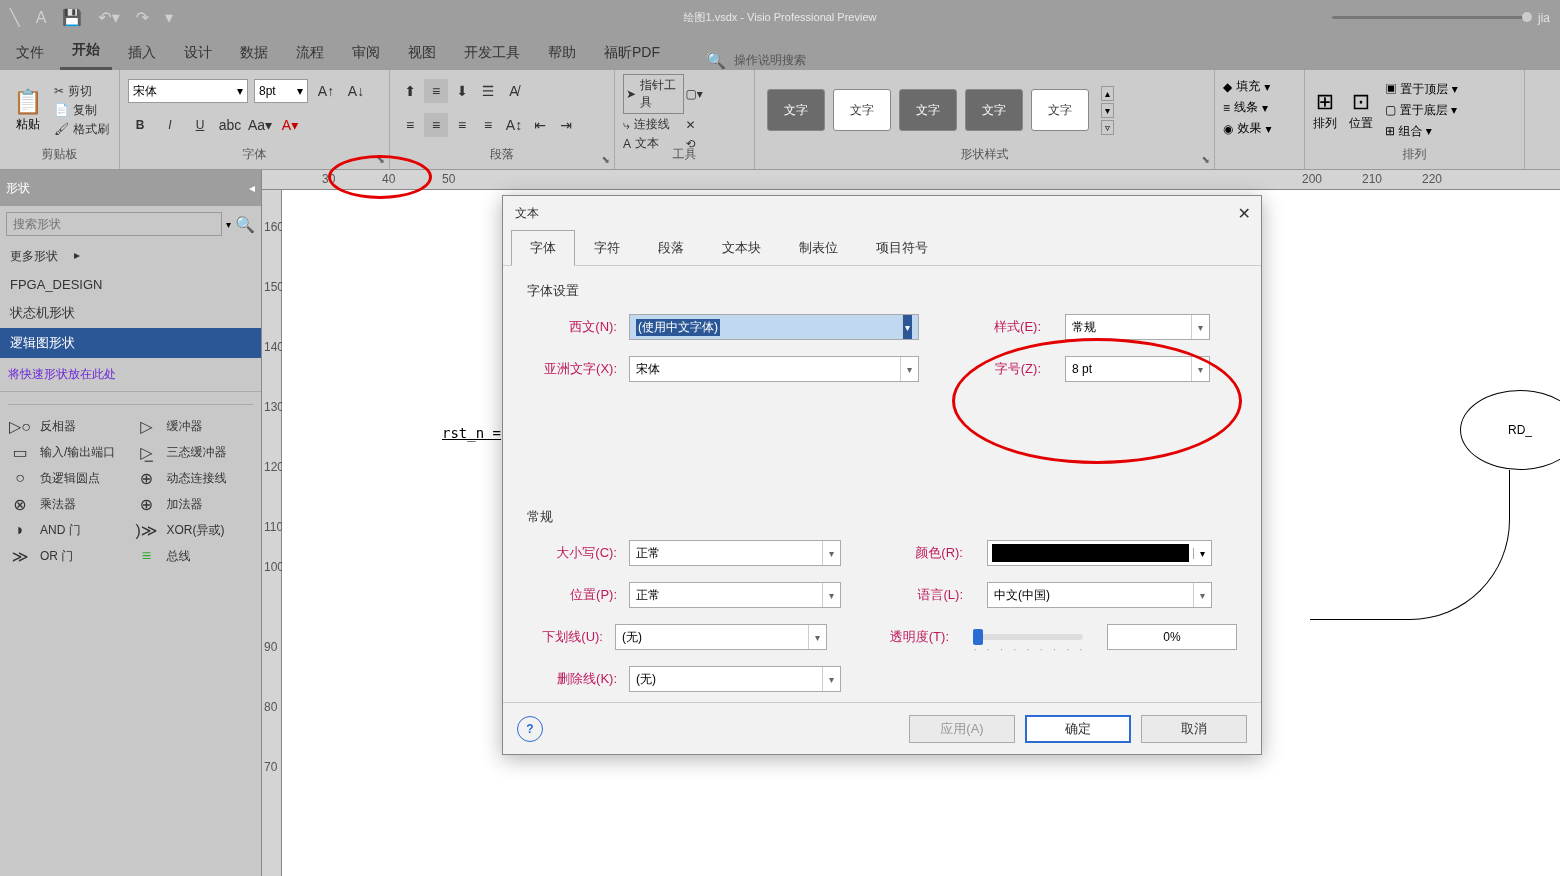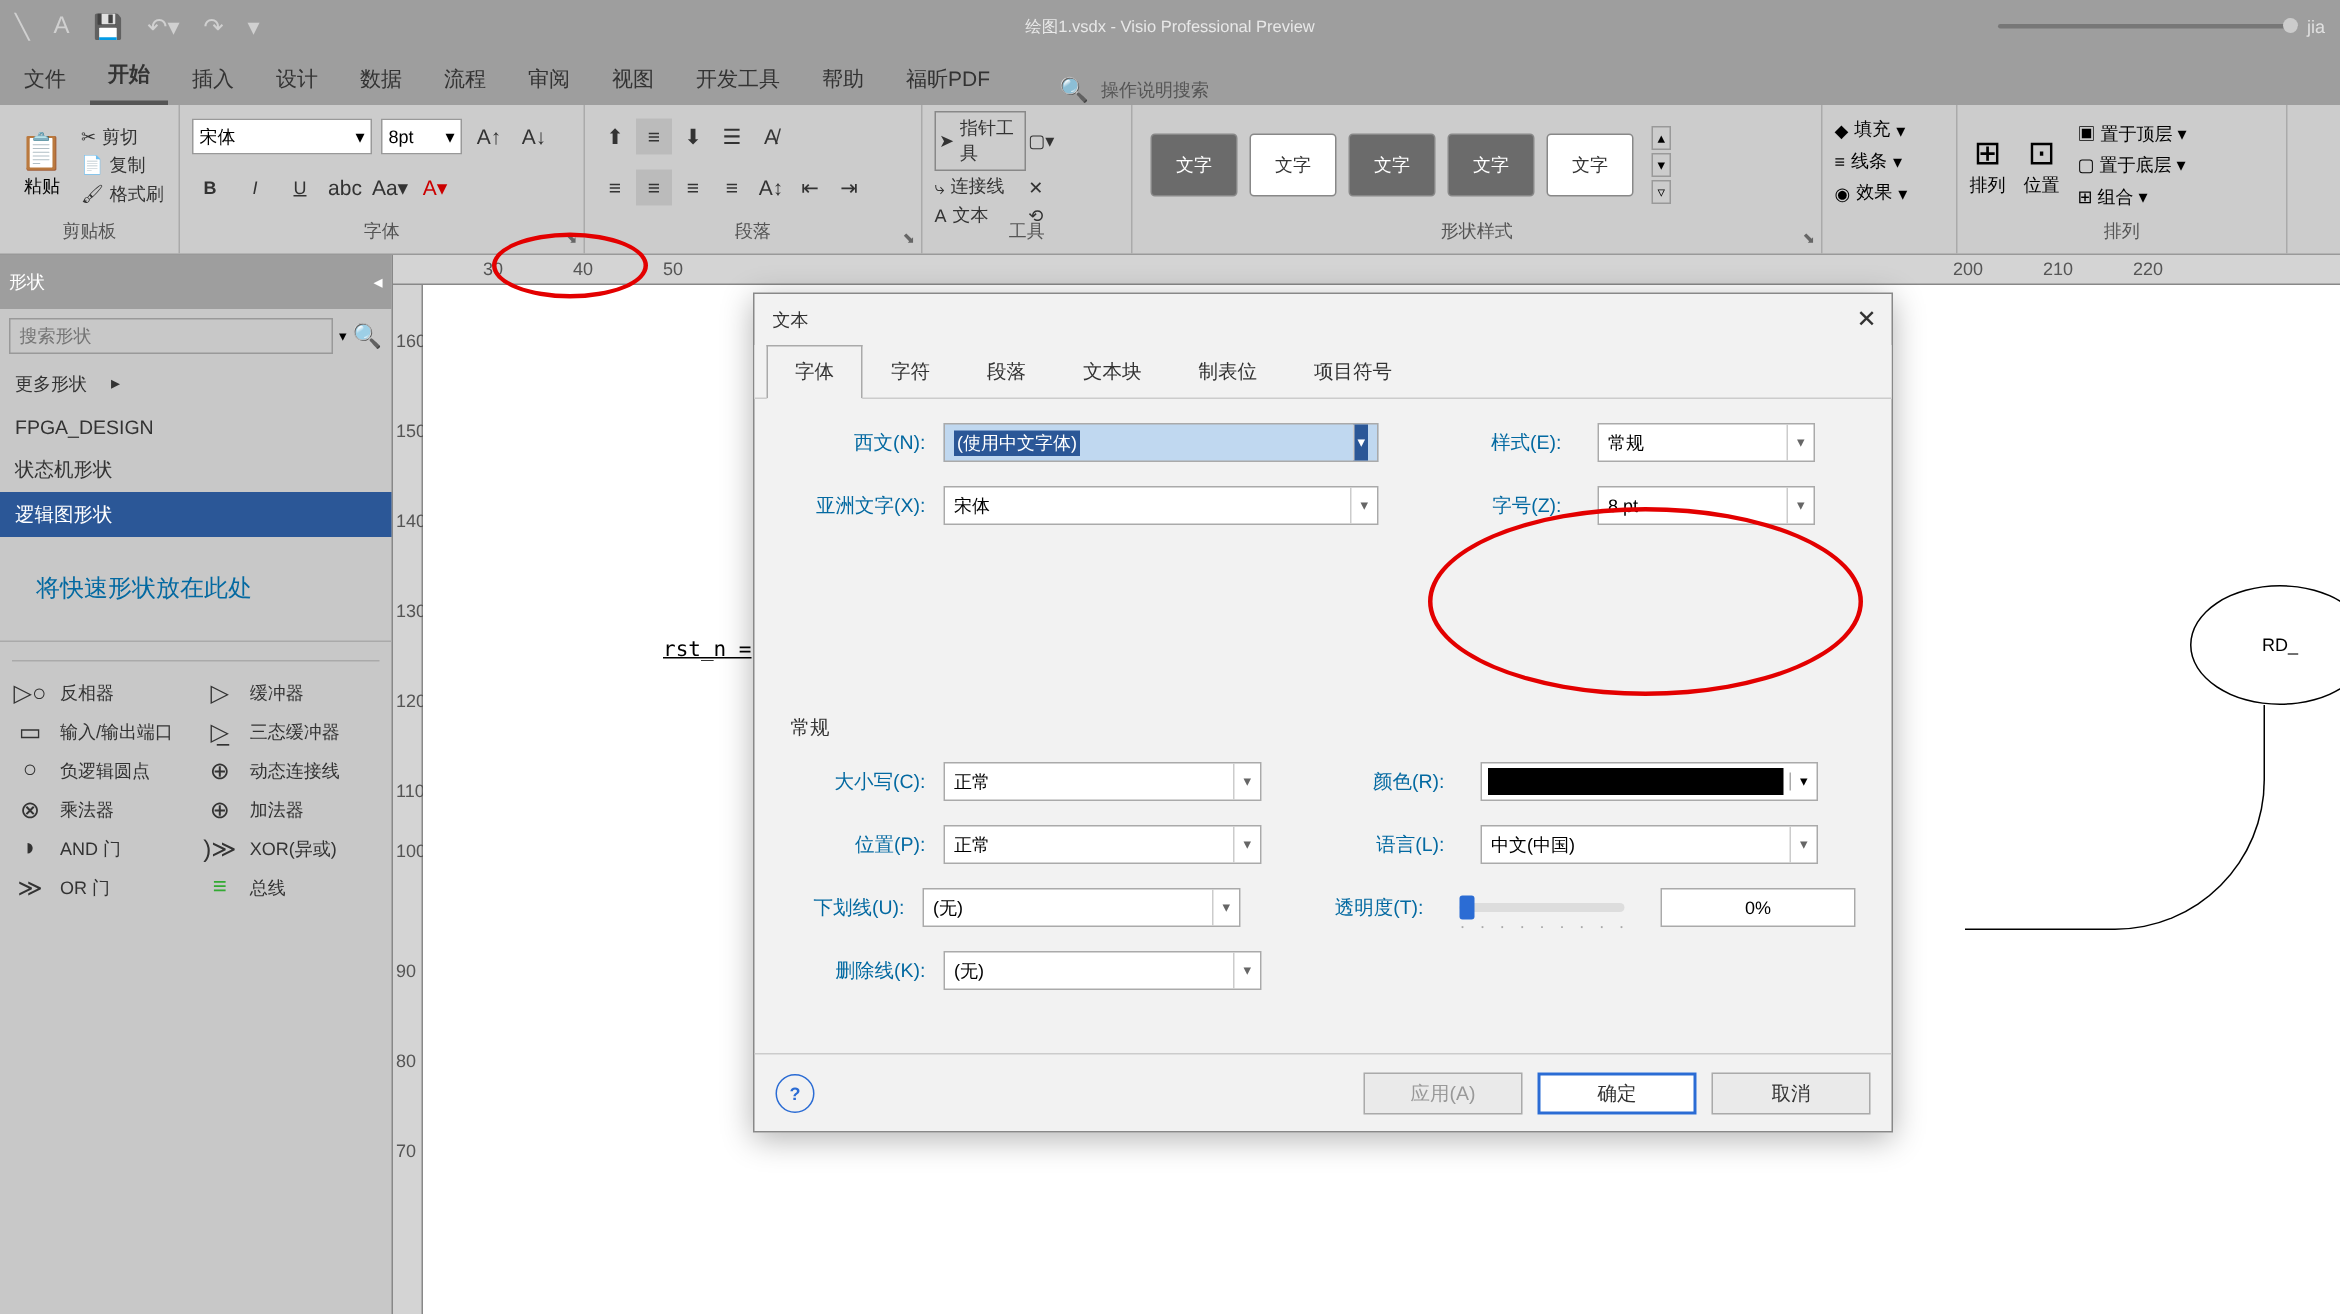--- a/index.html
+++ b/index.html
@@ -59,21 +59,21 @@
 .shape-panel-header{height:36px;background:#9e9e9e;color:#fff;font-size:16px;display:flex;align-items:center;padding-left:6px;position:relative}
 .shape-panel-header .collapse{position:absolute;right:6px;font-size:12px}
 .shape-search{padding:6px;display:flex;align-items:center;gap:4px}
 .shape-search input{flex:1;height:24px;border:1px solid #999;background:#c8c8c8;padding:0 6px;color:#555}
 .shape-search .dd{font-size:10px}
 .shape-search .mag{font-size:16px}
 .shape-cats{display:flex;flex-direction:column}
 .shape-cat{padding:6px 10px;color:#333;font-size:13px}
 .shape-cat.more{display:flex;align-items:flex-start;gap:16px}
 .shape-cat.sel{background:#2b5797;color:#fff}
-.shape-quick{padding:24px;color:#0369a1;font-size:16px;border-bottom:1px solid #aaa}
+.shape-quick{padding:8px;color:#6d28d9;font-size:12px;border-bottom:1px solid #aaa}
 .shape-list{display:grid;grid-template-columns:1fr 1fr;padding:8px;gap:8px}
 .shape-item{display:flex;align-items:center;gap:8px;font-size:12px;color:#333}
 .shape-item .ic{width:24px;height:18px;display:flex;align-items:center;justify-content:center;font-size:16px}
 .shape-divider{grid-column:1/3;border-top:1px solid #aaa;margin:4px 0}
 .canvas{flex:1;background:#9e9e9e;position:relative}
 .ruler-h{height:20px;background:#d4d4d4;border-bottom:1px solid #888;position:relative;font-size:10px;color:#555}
 .ruler-h span{position:absolute;top:2px}
 .ruler-v{position:absolute;left:0;top:20px;width:20px;bottom:0;background:#d4d4d4;border-right:1px solid #888;font-size:10px;color:#555}
 .ruler-v span{position:absolute;left:2px;writing-mode:horizontal-tb}
 .page{position:absolute;left:20px;top:20px;right:0;bottom:0;background:#fff}
@@ -83,21 +83,21 @@
 .page .curve{position:absolute;right:50px;top:280px;width:200px;height:150px;border:1px solid #000;border-top:none;border-left:none;border-radius:0 0 100px 0}
 .dialog{position:absolute;left:502px;top:195px;width:760px;height:560px;background:#f2f2f2;border:1px solid #888;box-shadow:0 4px 20px rgba(0,0,0,0.3);display:flex;flex-direction:column}
 .dialog-title{height:34px;display:flex;align-items:center;padding:0 12px;font-size:13px;color:#333;position:relative}
 .dialog-title .close{position:absolute;right:10px;font-size:16px;cursor:pointer}
 .dialog-tabs{display:flex;padding-left:8px;border-bottom:1px solid #ccc;background:#f2f2f2}
 .dialog-tab{padding:8px 18px;font-size:13px;color:#333;cursor:pointer;border:1px solid transparent;border-bottom:none}
 .dialog-tab.active{background:#f2f2f2;border-color:#aaa;border-bottom:1px solid #f2f2f2;margin-bottom:-1px}
 .dialog-body{flex:1;padding:16px 24px;overflow:auto}
 .section-title{font-size:13px;color:#333;margin-bottom:14px}
 .field-row{display:flex;align-items:center;margin-bottom:16px;gap:12px}
-.field-row label{width:90px;text-align:right;font-size:13px;color:#0369a1}
+.field-row label{width:90px;text-align:right;font-size:13px;color:#be185d}
 .field-row .combo{flex:0 0 290px;height:26px;border:1px solid #aaa;background:#fff;display:flex;align-items:center;padding:0 6px;justify-content:space-between;position:relative}
 .field-row .combo.selected{background:#c0d8f0}
 .field-row .combo.selected span{background:#2b5797;color:#fff;padding:0 2px}
 .field-row .combo .dd{font-size:10px;color:#666;border-left:1px solid #ccc;padding-left:6px;height:100%;display:flex;align-items:center}
 .field-row .combo.small{flex:0 0 145px}
 .right-col{display:flex;align-items:center;gap:24px;margin-left:40px}
 .right-col label{width:70px;text-align:right}
 .field-row .combo.mid{flex:0 0 212px}
 .color-combo{flex:0 0 225px;height:26px;border:1px solid #aaa;display:flex;align-items:center;background:#fff}
 .color-combo .swatch{flex:1;height:18px;background:#000;margin:0 4px}
@@ -426,20 +426,21 @@
   </div>
   <div class="dialog-tabs">
     <div class="dialog-tab active">字体</div>
     <div class="dialog-tab">字符</div>
     <div class="dialog-tab">段落</div>
     <div class="dialog-tab">文本块</div>
     <div class="dialog-tab">制表位</div>
     <div class="dialog-tab">项目符号</div>
   </div>
   <div class="dialog-body">
+    <div class="section-title">字体设置</div>
 
     <div class="field-row">
       <label>西文(N):</label>
       <div class="combo selected">
           <span>(使用中文字体)</span>
           <span class="dd">▾</span>
         </div>
       <div class="right-col">
         <label>样式(E):</label>
         <div class="combo small">

